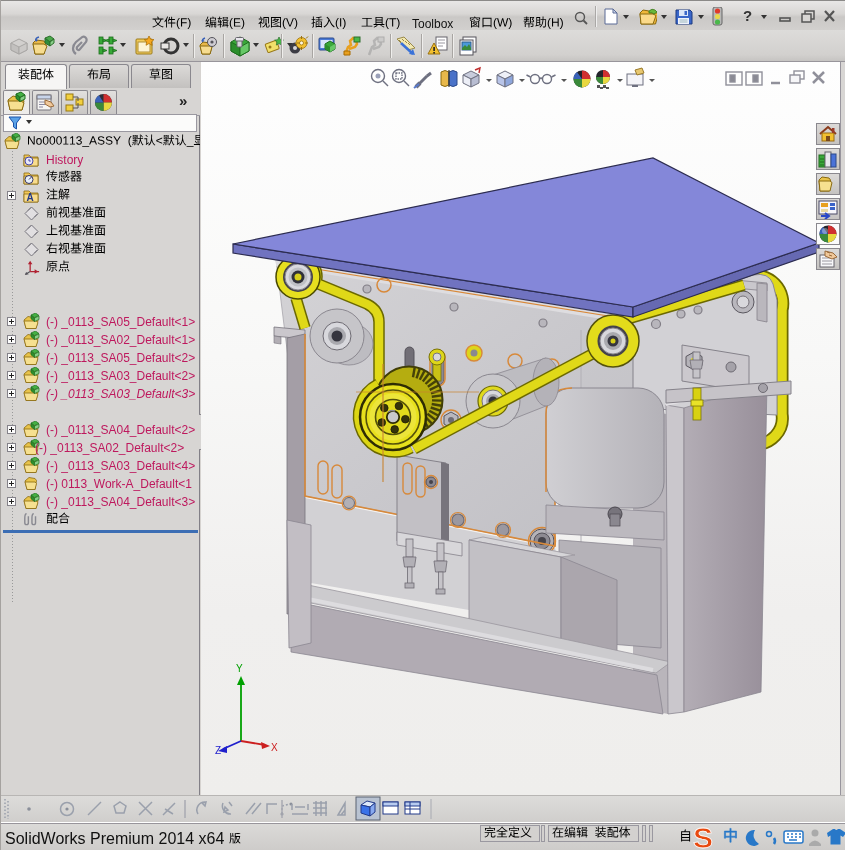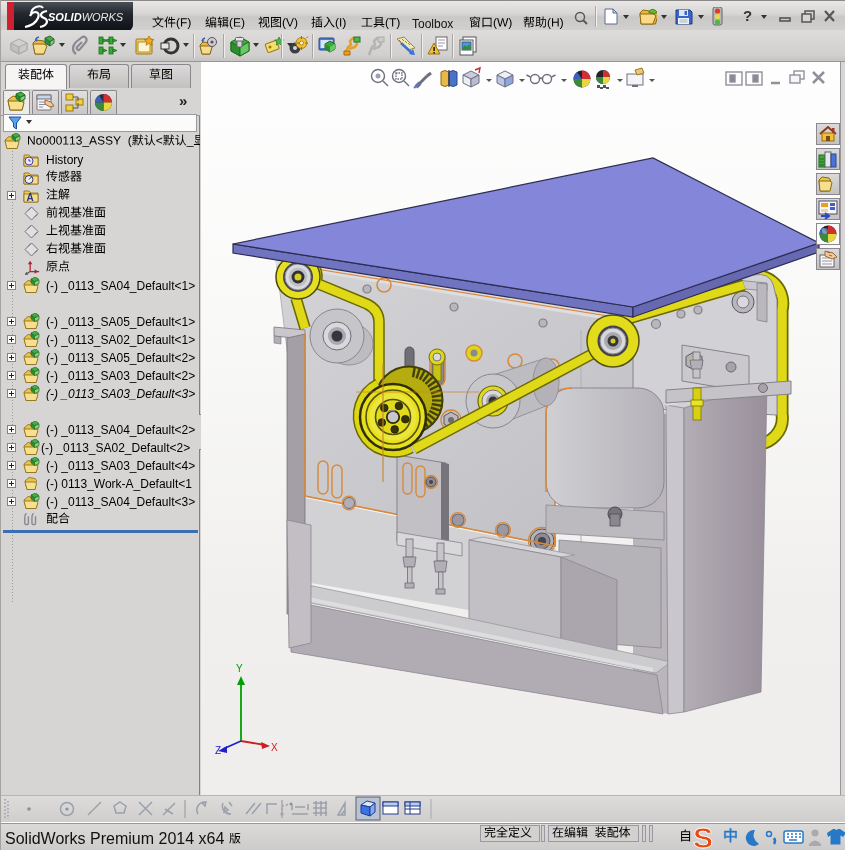--- a/index.html
+++ b/index.html
@@ -31,21 +31,21 @@
 #tabs { position:absolute; left:0; top:0; width:199px; height:26px; background:#d7d5d3; }
 .tab { position:absolute; top:2px; height:24px; font-size:12px; text-align:center; line-height:23px; color:#111;
   border:1px solid #8a888e; border-bottom:none; border-radius:3px 3px 0 0;
   background:linear-gradient(180deg,#dcdad8,#c3c1bf); }
 .tab.active { background:#f6f5f4; height:25px; z-index:3; }
 #panelicons { position:absolute; left:0; top:26px; width:199px; height:28px; border-bottom:1px solid #9a98a0; background:#d7d5d3; }
 .ptab { position:absolute; top:2px; width:27px; height:25px; border:1px solid #8a888e; border-bottom:none; border-radius:2px 2px 0 0;
   background:linear-gradient(180deg,#e2e0de,#c8c6c4); }
 .ptab.active { background:#edecea; }
 #filterrow { position:absolute; left:2px; top:52px; width:194px; height:18px; background:#fbfbfa; border:1px solid #9a98a0; }
-#tree { position:absolute; left:0; top:71px; width:199px; height:470px; font-size:12px; color:#000000; overflow:hidden; }
+#tree { position:absolute; left:0; top:71px; width:199px; height:470px; font-size:12px; color:#be185d; overflow:hidden; }
 .trow { position:absolute; left:0; height:18px; width:199px; white-space:nowrap; }
 .trow .txt { position:absolute; top:2px; font-size:12px; }
 .exp { position:absolute; top:4px; width:9px; height:9px; border:1px solid #848289; background:#fcfcfc; }
 .exp:before { content:""; position:absolute; left:1px; top:3px; width:5px; height:1px; background:#222; }
 .exp:after { content:""; position:absolute; left:3px; top:1px; width:1px; height:5px; background:#222; }
 .ticon { position:absolute; top:0px; width:17px; height:17px; }
 
 #rollback { position:absolute; left:2px; top:468px; width:195px; height:3px; background:#3c6eb4; }
 
 #split { position:absolute; left:198px; top:414px; width:8px; height:36px; background:#d7d5d3; border:1px solid #8a888e; border-left:none; border-radius:0 4px 4px 0; }
@@ -60,29 +60,20 @@
   background:linear-gradient(180deg,#dddcda 0%,#d0cecc 100%); border-top:1px solid #b8b6b4; }
 
 #statusbar { position:absolute; left:0; top:822px; width:845px; height:28px;
   background:linear-gradient(180deg,#dbdad8,#ceccca 100%); border-top:1px solid #fff; font-size:12px; }
 .scell { position:absolute; top:2px; height:17px; border:1px solid #9a98a0; background:#d3d1cf; font-size:12px; line-height:16px; padding:0 3px; white-space:nowrap; overflow:hidden; }
 </style>
 </head>
 <body>
 <div id="win">
   <div id="titlebar">
-    <div id="logo">
-      <div class="red"></div>
-      <svg class="ds" viewBox="0 0 28 24">
-        <path d="M4 22 Q14 20 17 13 Q19 8 15 7 Q11 7 9 11" fill="none" stroke="#fff" stroke-width="2.2"></path>
-        <path d="M10 10 Q10 4 15 2 Q20 0 22 3" fill="none" stroke="#fff" stroke-width="2"></path>
-        <path d="M26 6 Q20 7 20 10 Q20 12 23 13 Q26 14 26 17 Q25 21 19 22" fill="none" stroke="#fff" stroke-width="2.2"></path>
-      </svg>
-      <div class="sw">SOLID<span>WORKS</span></div>
-    </div>
     <div class="menu" style="left:151px;"><svg width="40" height="15" viewBox="0 0 40 15" style="overflow:visible">
           <path d="M5.1 -0.3C5.4 0.3 5.8 1.1 6 1.6L7 1.3C6.8 0.8 6.4 0 6 -0.6ZM0.6 1.6V2.5H2.5C3.2 4.3 4.1 5.9 5.4 7.2C4 8.3 2.4 9.1 0.4 9.7C0.6 9.9 0.9 10.3 1 10.5C3 9.9 4.7 9 6 7.8C7.4 9 9 9.9 11 10.5C11.1 10.2 11.4 9.8 11.6 9.6C9.7 9.2 8.1 8.3 6.7 7.2C7.9 6 8.9 4.4 9.6 2.5H11.4V1.6ZM6 6.6C4.9 5.4 4 4.1 3.4 2.5H8.5C7.9 4.1 7.1 5.5 6 6.6Z M15.8 5.5V6.4H19.2V10.6H20.1V6.4H23.4V5.5H20.1V2.9H22.9V2H20.1V-0.3H19.2V2H17.6C17.8 1.4 17.9 0.9 18 0.3L17.2 0.1C16.9 1.7 16.4 3.2 15.7 4.2C15.9 4.3 16.3 4.6 16.5 4.7C16.8 4.2 17.1 3.6 17.4 2.9H19.2V5.5ZM15.2 -0.4C14.6 1.4 13.5 3.2 12.4 4.4C12.5 4.6 12.8 5 12.9 5.2C13.3 4.8 13.6 4.4 14 3.8V10.5H14.9V2.4C15.3 1.6 15.7 0.7 16.1 -0.2Z M24.7 6.5Q24.7 4.8 25.3 3.4Q25.8 2.1 26.9 0.9H27.9Q26.8 2.1 26.3 3.5Q25.8 4.9 25.8 6.5Q25.8 8.1 26.3 9.5Q26.8 10.8 27.9 12.1H26.9Q25.8 10.9 25.3 9.5Q24.7 8.2 24.7 6.5Z M30.1 2.3V5.3H34.7V6.3H30.1V9.6H29V1.3H34.8V2.3Z M38.6 6.5Q38.6 8.2 38 9.5Q37.5 10.9 36.4 12.1H35.4Q36.5 10.9 37 9.5Q37.5 8.1 37.5 6.5Q37.5 4.9 37 3.5Q36.5 2.1 35.4 0.9H36.4Q37.5 2.1 38.1 3.5Q38.6 4.8 38.6 6.5Z" fill="#000"></path>
         </svg></div>
     <div class="menu" style="left:204px;"><svg width="41" height="15" viewBox="0 0 41 15" style="overflow:visible">
           <path d="M0.5 9 0.7 9.8C1.7 9.4 2.9 8.9 4.2 8.4L4 7.6C2.7 8.1 1.4 8.7 0.5 9ZM0.7 4.5C0.9 4.4 1.2 4.4 2.5 4.2C2 5 1.6 5.6 1.4 5.8C1 6.3 0.8 6.6 0.5 6.6C0.6 6.8 0.8 7.2 0.8 7.4C1 7.3 1.4 7.2 4.1 6.5C4 6.3 4 6 4 5.8L2 6.2C2.9 5.1 3.7 3.8 4.4 2.4L3.6 2C3.4 2.5 3.2 3 2.9 3.4L1.6 3.5C2.3 2.5 3 1.1 3.4 -0.2L2.6 -0.5C2.1 1 1.3 2.6 1.1 3C0.9 3.4 0.7 3.6 0.5 3.7C0.6 3.9 0.7 4.3 0.7 4.5ZM7.5 5.4V7.2H6.5V5.4ZM8.1 5.4H9V7.2H8.1ZM5.8 4.7V10.5H6.5V7.9H7.5V10.2H8.1V7.9H9V10.2H9.6V7.9H10.5V9.7C10.5 9.8 10.4 9.8 10.3 9.8C10.2 9.8 10 9.8 9.8 9.8C9.9 10 9.9 10.3 10 10.5C10.4 10.5 10.7 10.5 10.9 10.3C11.1 10.2 11.2 10 11.2 9.7V4.6L10.5 4.7ZM9.6 5.4H10.5V7.2H9.6ZM7.3 -0.3C7.5 0 7.6 0.5 7.8 0.8H5V3.4C5 5.3 4.9 7.9 3.8 9.9C3.9 9.9 4.3 10.2 4.5 10.4C5.6 8.4 5.8 5.6 5.8 3.6H11V0.8H8.7C8.6 0.4 8.4 -0.1 8.1 -0.6ZM5.8 1.6H10.2V2.9H5.8Z M18.6 0.6H21.8V1.8H18.6ZM17.8 -0.1V2.5H22.7V-0.1ZM13 5.6C13.1 5.5 13.4 5.4 13.8 5.4H14.9V7.2L12.5 7.6L12.7 8.5L14.9 8V10.5H15.8V7.8L17.1 7.6L17.1 6.8L15.8 7V5.4H16.9V4.6H15.8V2.8H14.9V4.6H13.8C14.1 3.8 14.4 2.8 14.7 1.8H16.9V0.9H15C15.1 0.5 15.2 0.1 15.2 -0.3L14.4 -0.5C14.3 -0 14.2 0.5 14.1 0.9H12.6V1.8H13.9C13.6 2.8 13.4 3.6 13.3 3.9C13.1 4.4 12.9 4.8 12.7 4.8C12.8 5 12.9 5.4 13 5.6ZM21.8 3.9V5H18.7V3.9ZM16.8 8.7 16.9 9.5 21.8 9.1V10.6H22.6V9L23.5 9L23.5 8.2L22.6 8.3V3.9H23.4V3.2H17.1V3.9H17.9V8.6ZM21.8 5.7V6.7H18.7V5.7ZM21.8 7.4V8.3L18.7 8.6V7.4Z M24.7 6.5Q24.7 4.8 25.3 3.4Q25.8 2.1 26.9 0.9H27.9Q26.8 2.1 26.3 3.5Q25.8 4.9 25.8 6.5Q25.8 8.1 26.3 9.5Q26.8 10.8 27.9 12.1H26.9Q25.8 10.9 25.3 9.5Q24.7 8.2 24.7 6.5Z M29 9.6V1.3H35.2V2.3H30.1V4.9H34.9V5.8H30.1V8.7H35.5V9.6Z M39.3 6.5Q39.3 8.2 38.7 9.5Q38.2 10.9 37.1 12.1H36.1Q37.2 10.9 37.7 9.5Q38.2 8.1 38.2 6.5Q38.2 4.9 37.7 3.5Q37.2 2.1 36.1 0.9H37.1Q38.2 2.1 38.7 3.5Q39.3 4.8 39.3 6.5Z" fill="#000"></path>
         </svg></div>
     <div class="menu" style="left:257px;"><svg width="41" height="15" viewBox="0 0 41 15" style="overflow:visible">
           <path d="M5.4 0.1V6.5H6.3V0.9H10V6.5H10.9V0.1ZM1.8 -0C2.3 0.4 2.7 1.1 3 1.5L3.7 1C3.5 0.6 3 0 2.5 -0.5ZM7.6 1.8V4.2C7.6 6 7.3 8.3 4.2 9.9C4.4 10 4.7 10.4 4.8 10.6C6.6 9.6 7.6 8.3 8.1 7V9.4C8.1 10.2 8.4 10.4 9.2 10.4H10.3C11.3 10.4 11.5 9.9 11.6 8C11.4 7.9 11.1 7.8 10.8 7.6C10.8 9.4 10.7 9.7 10.3 9.7H9.3C9 9.7 8.9 9.6 8.9 9.3V6.3H8.3C8.5 5.6 8.5 4.8 8.5 4.2V1.8ZM0.8 1.6V2.4H3.7C3 3.9 1.7 5.4 0.5 6.3C0.6 6.4 0.8 6.9 0.9 7.2C1.4 6.8 1.8 6.4 2.3 5.9V10.5H3.1V5.4C3.6 5.9 4.1 6.6 4.3 7L4.9 6.3C4.7 6 3.8 5 3.4 4.5C3.9 3.7 4.4 2.8 4.8 1.9L4.3 1.5L4.1 1.6Z M16.5 6.3C17.5 6.5 18.7 6.9 19.4 7.2L19.7 6.6C19.1 6.3 17.8 5.9 16.9 5.7ZM15.3 7.8C17 8 19 8.5 20.2 8.9L20.6 8.2C19.4 7.8 17.3 7.3 15.7 7.2ZM13 0V10.6H13.9V10.1H22.1V10.6H23V0ZM13.9 9.3V0.9H22.1V9.3ZM17 1.1C16.4 2.1 15.3 3 14.3 3.6C14.5 3.8 14.8 4 14.9 4.2C15.3 3.9 15.7 3.6 16 3.3C16.4 3.7 16.8 4.1 17.3 4.4C16.3 4.9 15.2 5.2 14.1 5.4C14.2 5.6 14.4 6 14.5 6.2C15.7 5.9 17 5.5 18.1 4.8C19.1 5.4 20.2 5.8 21.4 6C21.5 5.8 21.7 5.5 21.9 5.4C20.8 5.2 19.8 4.8 18.8 4.4C19.7 3.8 20.5 3.1 21 2.3L20.5 2L20.3 2.1H17.2C17.4 1.8 17.6 1.6 17.7 1.4ZM16.5 2.8 16.6 2.8H19.7C19.3 3.2 18.7 3.6 18.1 4C17.5 3.7 16.9 3.3 16.5 2.8Z M24.7 6.5Q24.7 4.8 25.3 3.4Q25.8 2.1 26.9 0.9H27.9Q26.8 2.1 26.3 3.5Q25.8 4.9 25.8 6.5Q25.8 8.1 26.3 9.5Q26.8 10.8 27.9 12.1H26.9Q25.8 10.9 25.3 9.5Q24.7 8.2 24.7 6.5Z M32.6 9.6H31.4L28 1.3H29.2L31.5 7.2L32 8.6L32.5 7.2L34.8 1.3H35.9Z M39.3 6.5Q39.3 8.2 38.7 9.5Q38.2 10.9 37.1 12.1H36.1Q37.2 10.9 37.7 9.5Q38.2 8.1 38.2 6.5Q38.2 4.9 37.7 3.5Q37.2 2.1 36.1 0.9H37.1Q38.2 2.1 38.7 3.5Q39.3 4.8 39.3 6.5Z" fill="#000"></path>
         </svg></div>
     <div class="menu" style="left:310px;"><svg width="36" height="15" viewBox="0 0 36 15" style="overflow:visible">
@@ -412,75 +403,68 @@
             </svg></span>
         </div>
       <div class="trow" style="top:126px;">
           <svg class="ticon" style="left:22px;" width="19" height="19" viewBox="0 0 19 19">
             <use href="#originicon"></use>
           </svg>
           <span class="txt" style="left:45px;"><svg width="25" height="15" viewBox="0 0 25 15" style="overflow:visible">
               <path d="M4.4 4.8H9.5V5.9H4.4ZM4.4 3H9.5V4.1H4.4ZM8.4 7.6C9.1 8.4 10.1 9.5 10.5 10.1L11.3 9.6C10.8 9 9.8 8 9.1 7.2ZM4.5 7.2C3.9 8 3.1 8.9 2.4 9.6C2.6 9.7 3 9.9 3.2 10C3.8 9.4 4.7 8.4 5.3 7.5ZM1.6 0.2V3.6C1.6 5.4 1.5 8 0.4 9.9C0.6 9.9 1 10.2 1.2 10.3C2.3 8.4 2.5 5.5 2.5 3.6V1H11.3V0.2ZM6.4 1.2C6.3 1.5 6.1 1.9 5.9 2.3H3.5V6.6H6.5V9.6C6.5 9.7 6.4 9.8 6.3 9.8C6.1 9.8 5.5 9.8 4.8 9.7C4.9 10 5 10.3 5 10.5C6 10.5 6.5 10.5 6.9 10.4C7.3 10.3 7.4 10 7.4 9.6V6.6H10.4V2.3H6.9C7.1 2 7.2 1.6 7.4 1.3Z M14.8 4H21.1V6.2H14.8ZM16.1 8.1C16.2 8.8 16.3 9.9 16.3 10.5L17.2 10.3C17.2 9.8 17.1 8.8 16.9 8ZM18.6 8.1C18.9 8.8 19.3 9.8 19.4 10.4L20.3 10.2C20.1 9.6 19.8 8.6 19.4 7.9ZM21 8C21.6 8.7 22.3 9.8 22.6 10.5L23.4 10.1C23.1 9.4 22.4 8.4 21.8 7.7ZM14.1 7.7C13.8 8.6 13.1 9.6 12.5 10.2L13.3 10.5C14 9.9 14.6 8.9 15 8ZM14 3.2V7H22V3.2H18.4V1.6H22.9V0.8H18.4V-0.5H17.5V3.2Z" fill="#000"></path>
             </svg></span>
         </div>
-      <div class="trow" style="top:144px;">
+      <div class="trow" style="top:180px;">
           <div class="exp" style="left:6px;"></div>
           <svg class="ticon" style="left:22px;" width="17" height="17" viewBox="0 0 17 17">
             <use href="#asmicon"></use>
           </svg>
-          <span class="txt" style="left:45px;">(-) _0113_SA04_Default&lt;1&gt;</span>
-        </div>
-      <div class="trow" style="top:180px;">
+          <span class="txt" style="left:45px;">(-) _0113_SA05_Default&lt;1&gt;</span>
+        </div>
+      <div class="trow" style="top:198px;">
           <div class="exp" style="left:6px;"></div>
           <svg class="ticon" style="left:22px;" width="17" height="17" viewBox="0 0 17 17">
             <use href="#asmicon"></use>
           </svg>
-          <span class="txt" style="left:45px;">(-) _0113_SA05_Default&lt;1&gt;</span>
-        </div>
-      <div class="trow" style="top:198px;">
+          <span class="txt" style="left:45px;">(-) _0113_SA02_Default&lt;1&gt;</span>
+        </div>
+      <div class="trow" style="top:216px;">
           <div class="exp" style="left:6px;"></div>
           <svg class="ticon" style="left:22px;" width="17" height="17" viewBox="0 0 17 17">
             <use href="#asmicon"></use>
           </svg>
-          <span class="txt" style="left:45px;">(-) _0113_SA02_Default&lt;1&gt;</span>
-        </div>
-      <div class="trow" style="top:216px;">
+          <span class="txt" style="left:45px;">(-) _0113_SA05_Default&lt;2&gt;</span>
+        </div>
+      <div class="trow" style="top:234px;">
           <div class="exp" style="left:6px;"></div>
           <svg class="ticon" style="left:22px;" width="17" height="17" viewBox="0 0 17 17">
             <use href="#asmicon"></use>
           </svg>
-          <span class="txt" style="left:45px;">(-) _0113_SA05_Default&lt;2&gt;</span>
-        </div>
-      <div class="trow" style="top:234px;">
+          <span class="txt" style="left:45px;">(-) _0113_SA03_Default&lt;2&gt;</span>
+        </div>
+      <div class="trow" style="top:252px;">
           <div class="exp" style="left:6px;"></div>
           <svg class="ticon" style="left:22px;" width="17" height="17" viewBox="0 0 17 17">
             <use href="#asmicon"></use>
           </svg>
-          <span class="txt" style="left:45px;">(-) _0113_SA03_Default&lt;2&gt;</span>
-        </div>
-      <div class="trow" style="top:252px;">
+          <span class="txt" style="left:45px;font-style:italic;">(-) _0113_SA03_Default&lt;3&gt;</span>
+        </div>
+      <div class="trow" style="top:288px;">
           <div class="exp" style="left:6px;"></div>
           <svg class="ticon" style="left:22px;" width="17" height="17" viewBox="0 0 17 17">
             <use href="#asmicon"></use>
           </svg>
-          <span class="txt" style="left:45px;font-style:italic;">(-) _0113_SA03_Default&lt;3&gt;</span>
-        </div>
-      <div class="trow" style="top:288px;">
+          <span class="txt" style="left:45px;">(-) _0113_SA04_Default&lt;2&gt;</span>
+        </div>
+      <div class="trow" style="top:306px;">
           <div class="exp" style="left:6px;"></div>
           <svg class="ticon" style="left:22px;" width="17" height="17" viewBox="0 0 17 17">
             <use href="#asmicon"></use>
           </svg>
-          <span class="txt" style="left:45px;">(-) _0113_SA04_Default&lt;2&gt;</span>
-        </div>
-      <div class="trow" style="top:306px;">
-          <div class="exp" style="left:6px;"></div>
-          <svg class="ticon" style="left:22px;" width="17" height="17" viewBox="0 0 17 17">
-            <use href="#asmicon"></use>
-          </svg>
-          <span class="txt" style="left:40px;">(-) _0113_SA02_Default&lt;2&gt;</span>
+          <span class="txt" style="left:34px;">(-) _0113_SA02_Default&lt;2&gt;</span>
         </div>
       <div class="trow" style="top:324px;">
           <div class="exp" style="left:6px;"></div>
           <svg class="ticon" style="left:22px;" width="17" height="17" viewBox="0 0 17 17">
             <use href="#asmicon"></use>
           </svg>
           <span class="txt" style="left:45px;">(-) _0113_SA03_Default&lt;4&gt;</span>
         </div>
       <div class="trow" style="top:342px;">
           <div class="exp" style="left:6px;"></div>

